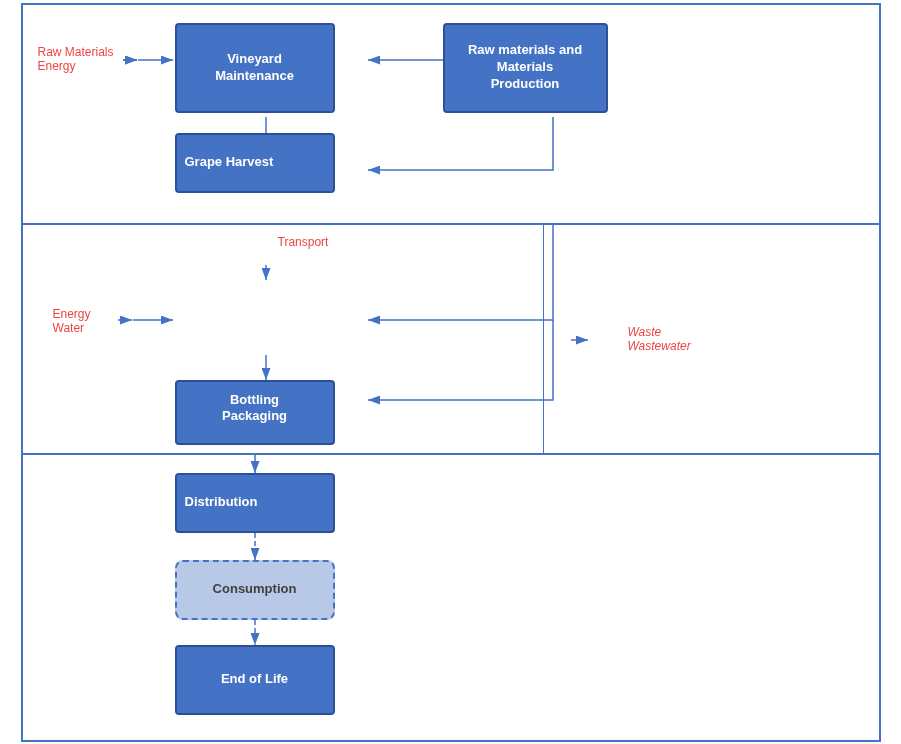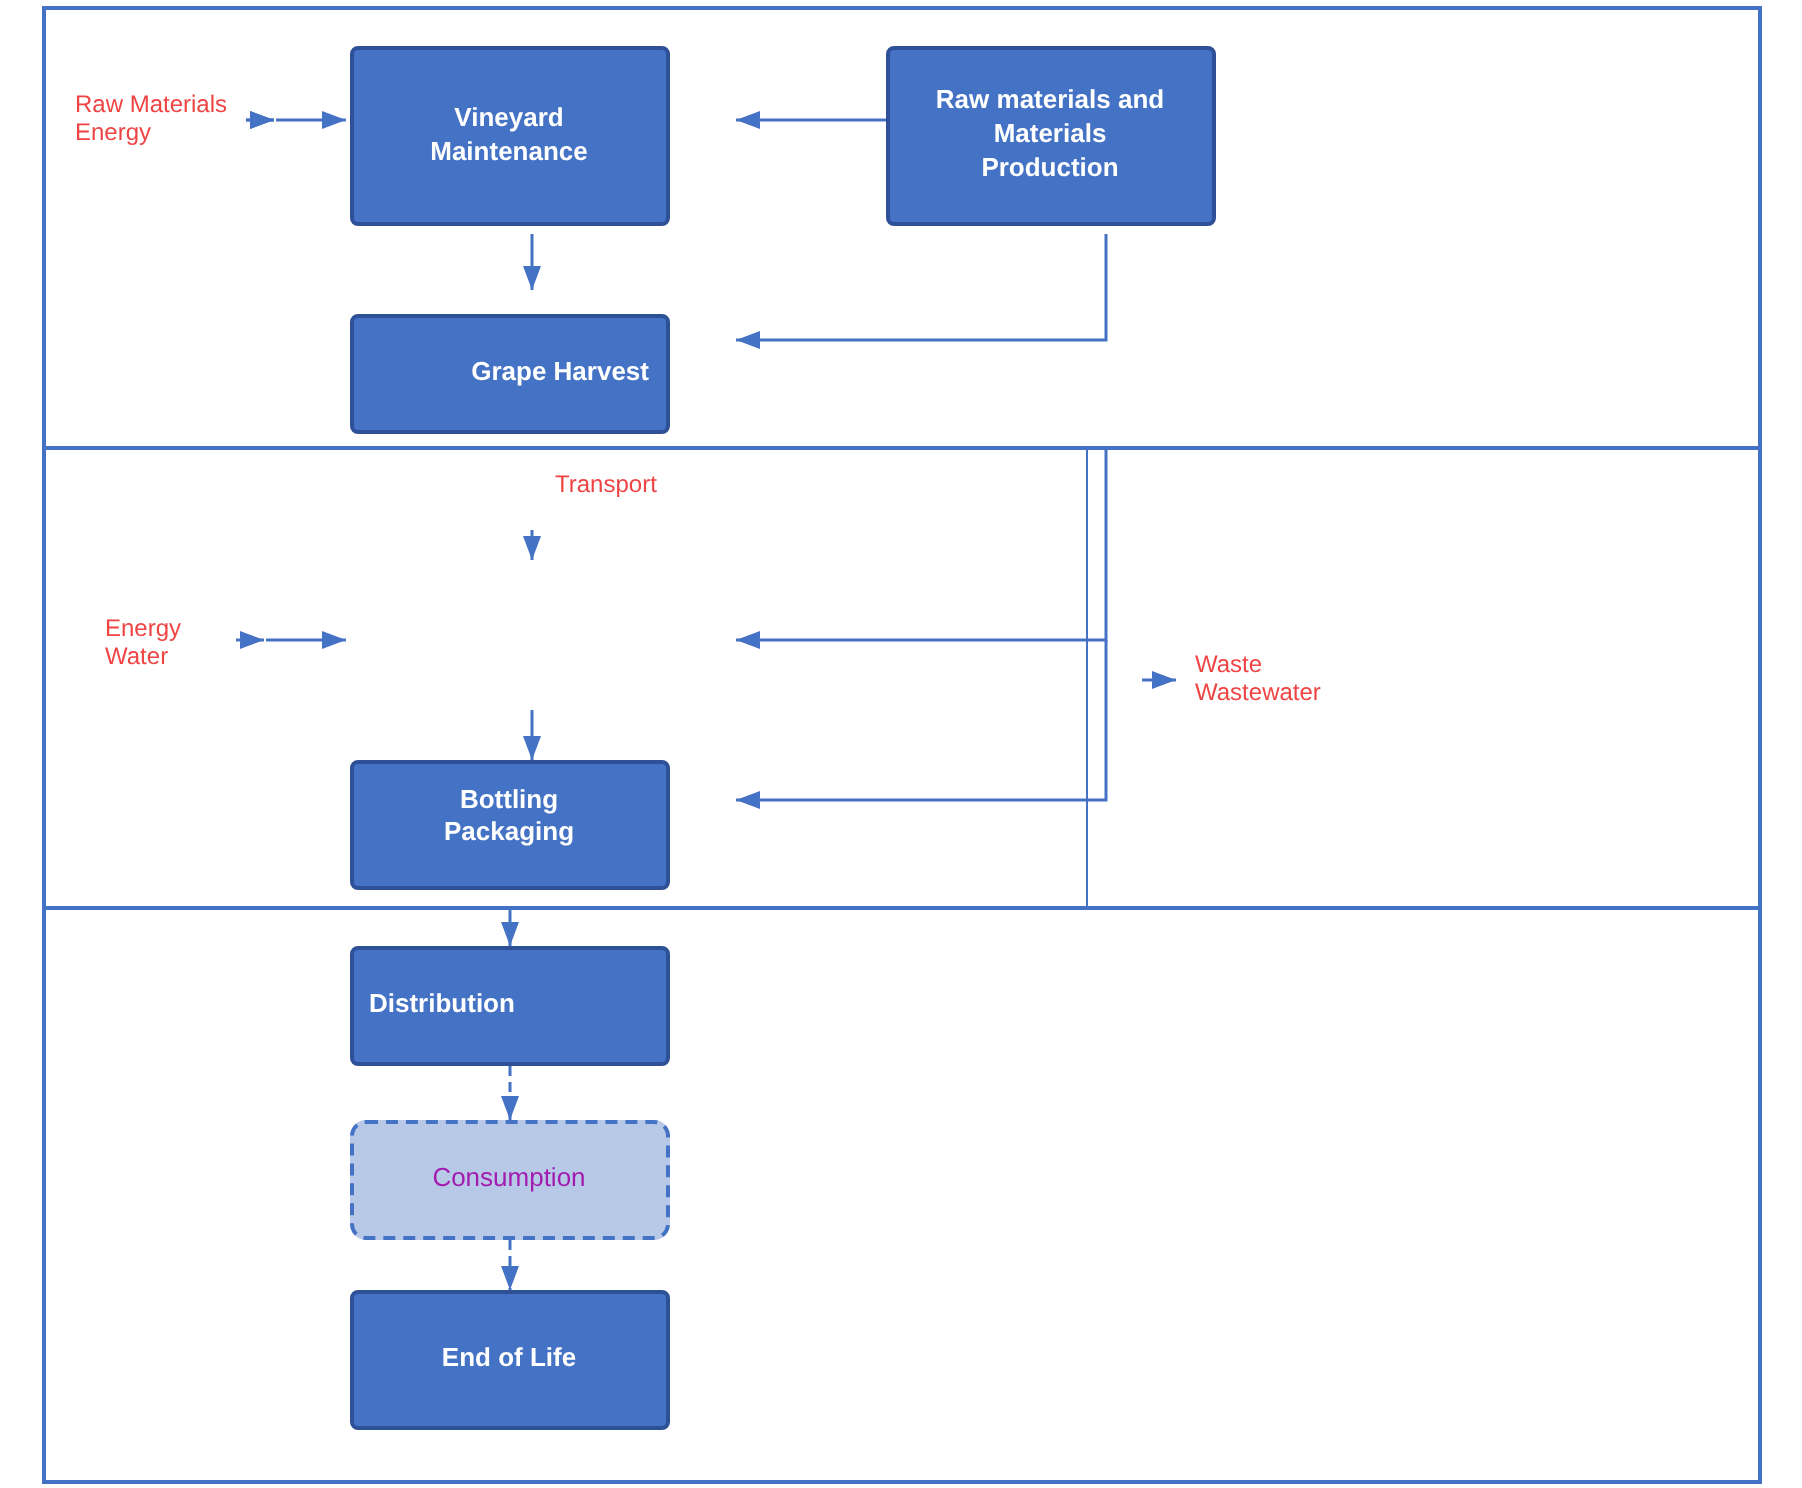--- a/index.html
+++ b/index.html
@@ -34,27 +34,27 @@
       border-radius: 4px;
       text-align: center;
       padding: 10px 8px;
       font-size: 13px;
       font-weight: bold;
       line-height: 1.3;
       position: absolute;
     }
     .box-dashed {
       background: #b8c9e8;
-      color: #a21caf;
+      color: #404040;
       border: 2px dashed #4472c4;
       border-radius: 8px;
       text-align: center;
       padding: 10px 8px;
       font-size: 13px;
-      font-weight: normal;
+      font-weight: bold;
       line-height: 1.3;
       position: absolute;
     }
     
     .section1 { height: 220px; }
     
     .section2 { height: 230px; }
     
     .section3 { height: 285px; }
 
@@ -114,21 +114,21 @@
       <span style="white-space:pre-line;">Vineyard
 Maintenance</span>
     </div>
 
     <div class="box" style="left:420px; top:18px; width:165px; height:90px; display:flex; align-items:center; justify-content:center;">
       <span style="white-space:pre-line;">Raw materials and
 Materials
 Production</span>
     </div>
 
-    <div class="box" style="left:152px; top:152px; width:160px; height:60px; display:flex; align-items:center; justify-content:flex-end;">
+    <div class="box" style="left:152px; top:128px; width:160px; height:60px; display:flex; align-items:center; justify-content:flex-start;">
       <span>Grape Harvest</span>
     </div>
   </div>
 
   <div class="section section2">
     <svg class="arrows">
       <defs>
         <marker id="arr2" markerWidth="8" markerHeight="6" refX="8" refY="3" orient="auto">
           <polygon points="0 0, 8 3, 0 6" fill="#4472c4"></polygon>
         </marker>
@@ -158,21 +158,21 @@
 
     <svg style="position:absolute;left:95px;top:89px;width:20px;height:12px;">
       <defs>
         <marker id="ewArr" markerWidth="8" markerHeight="6" refX="8" refY="3" orient="auto">
           <polygon points="0 0, 8 3, 0 6" fill="#4472c4"></polygon>
         </marker>
       </defs>
       <line x1="0" y1="6" x2="14" y2="6" stroke="#4472c4" stroke-width="1.5" marker-end="url(#ewArr)"></line>
     </svg>
 
-    <div class="label-text" style="left:575px; top:100px;">Waste<br>Wastewater</div>
+    <div class="label-text" style="left:605px; top:100px;font-style:italic;">Waste<br>Wastewater</div>
 
 
     <div class="box" style="left:152px; top:155px; width:160px; height:65px; display:flex; align-items:flex-start; justify-content:center;">
       <span style="white-space:pre-line;">Bottling
 Packaging</span>
     </div>
 
     <div style="position:absolute;left:520px;top:0px;width:2px;height:230px;border-left:1.5px solid #4472c4;"></div>
   </div>
 

